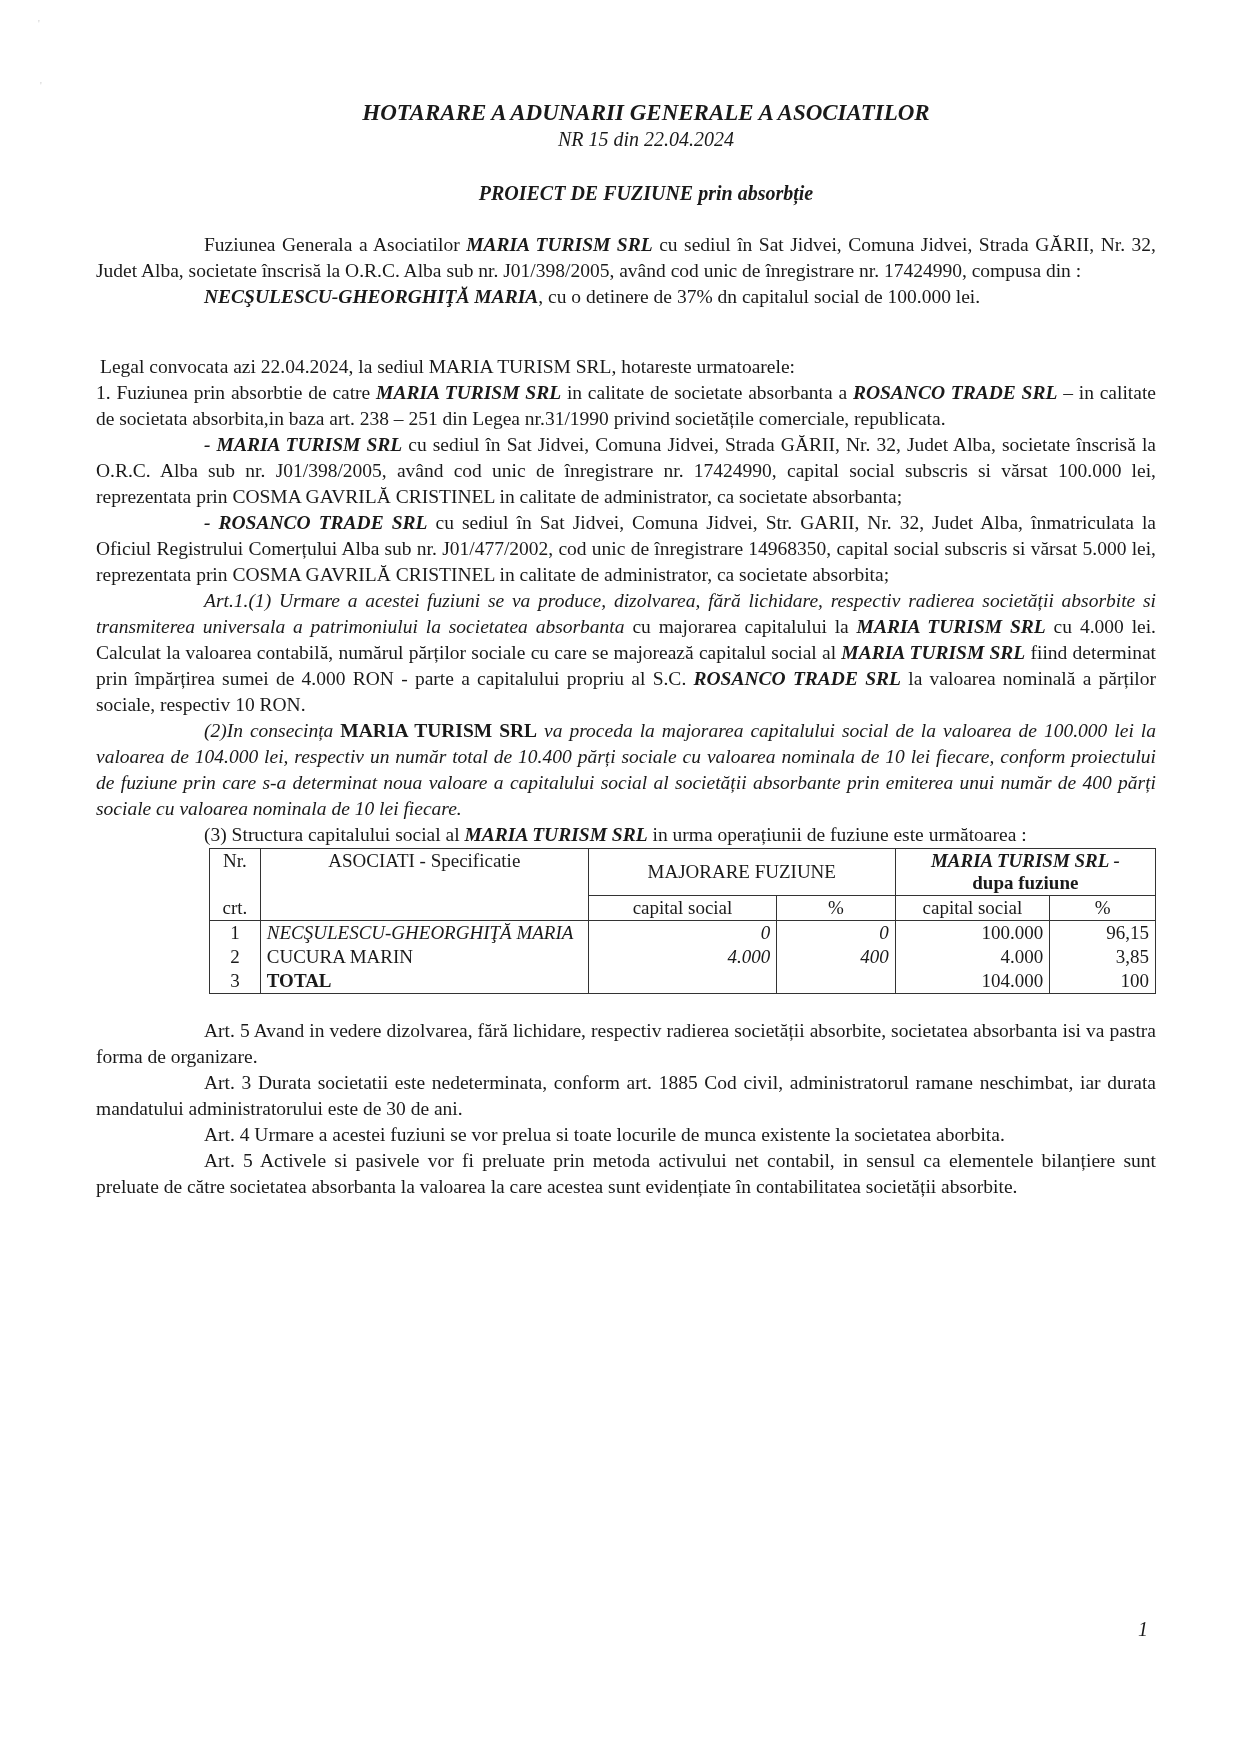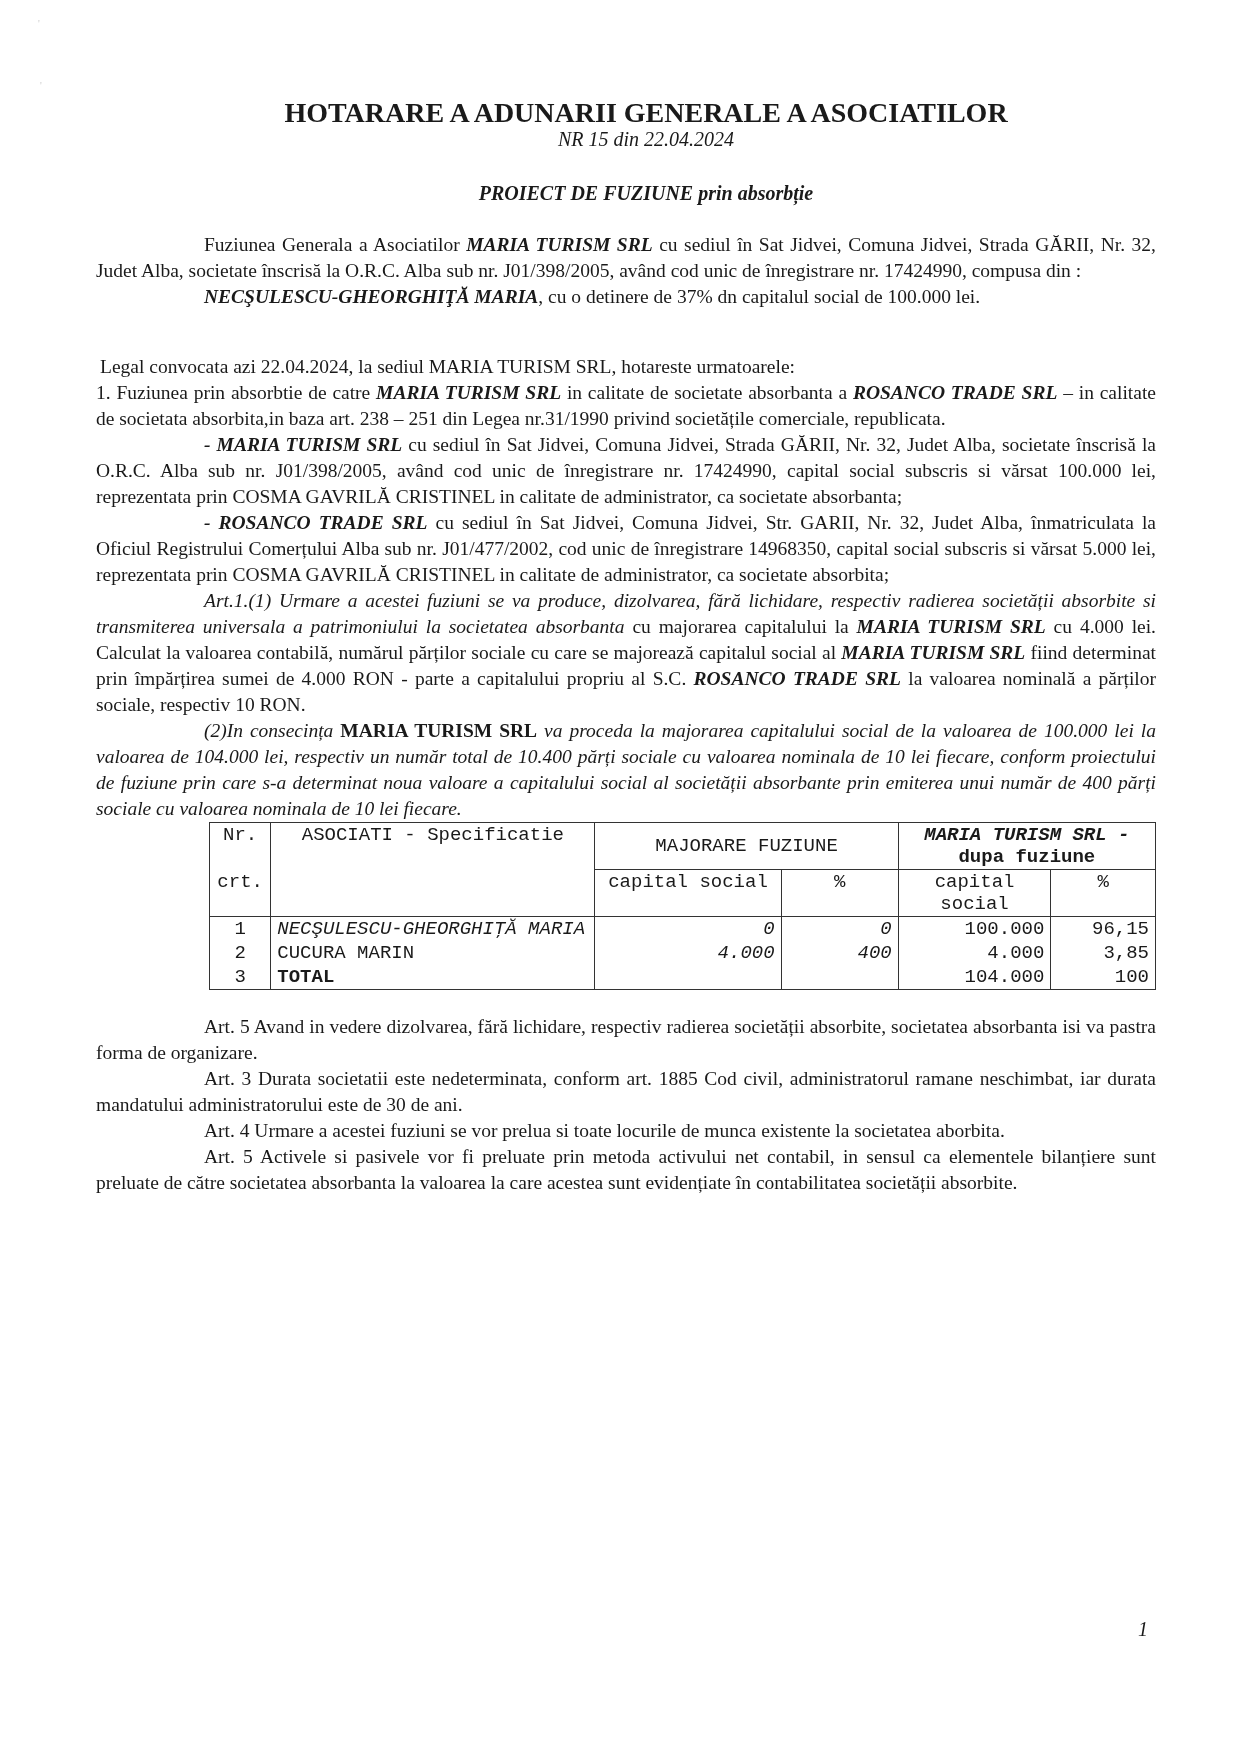--- a/index.html
+++ b/index.html
@@ -5,31 +5,31 @@
     html, body { margin: 0; padding: 0; background: #ffffff; }
     body {
       width: 1239px; height: 1754px; position: relative; overflow: hidden;
       font-family: "Liberation Serif", "DejaVu Serif", serif;
       color: #1a1a1a;
     }
     .page {
       position: absolute; left: 96px; top: 100px; width: 1060px;
       font-size: 19.5px; line-height: 26px;
     }
-    .title { text-align: center; font-weight: bold; font-size: 28px; line-height: 26px; margin-left: 40px; }
+    .title { text-align: center; font-style: italic; font-weight: bold; font-size: 23px; line-height: 26px; margin-left: 40px; }
     .subtitle { text-align: center; font-style: italic; font-size: 20px; line-height: 26px; margin-left: 40px; }
     .proj { text-align: center; font-style: italic; font-weight: bold; font-size: 20px; margin-top: 28px; margin-bottom: 26px; margin-left: 40px; }
     p { margin: 0; text-align: justify; }
     .ind { text-indent: 108px; }
     .ind-small { text-indent: 4px; margin-top: 44px; }
     b.i, .bi { font-weight: bold; font-style: italic; }
     .it { font-style: italic; }
     table.cap {
       border-collapse: collapse; margin-left: 113px; margin-top: 0; width: 947px;
-      font-size: 19px; line-height: 22px; font-family: Liberation Mono, monospace;
+      font-size: 19px; line-height: 22px;
     }
     table.cap td {
       border: 1.4px solid #333; padding: 1px 6px; vertical-align: top;
     }
     table.cap .r { text-align: right; }
     table.cap .c { text-align: center; }
     .gap { height: 24px; }
     .pagenum { position: absolute; right: 91px; top: 1618px; font-style: italic; font-size: 20px; }
     .mark { position: absolute; color: #c9c9c9; font-size: 10px; }
   </style>
@@ -60,20 +60,23 @@
     <span class="bi">- MARIA TURISM SRL</span><span> cu sediul în Sat Jidvei, Comuna Jidvei, Strada GĂRII, Nr. 32, Judet Alba, societate înscrisă la O.R.C. Alba sub nr. J01/398/2005, având cod unic de înregistrare  nr. 17424990, capital social subscris si vărsat 100.000 lei, reprezentata prin COSMA GAVRILĂ CRISTINEL in calitate de administrator, ca societate absorbanta;</span>
   </p>
   <p class="ind">
     <span class="bi">- ROSANCO TRADE SRL</span><span> cu sediul în Sat Jidvei, Comuna Jidvei, Str. GARII, Nr. 32, Judet Alba, înmatriculata la Oficiul Registrului Comerțului Alba sub nr. J01/477/2002, cod unic de înregistrare 14968350, capital social subscris si vărsat 5.000 lei, reprezentata prin COSMA GAVRILĂ CRISTINEL in calitate de administrator, ca societate absorbita;</span>
   </p>
   <p class="ind">
     <span class="it">Art.1.(1) Urmare a acestei fuziuni se va produce, dizolvarea, fără lichidare, respectiv radierea societății absorbite si transmiterea universala a patrimoniului la societatea absorbanta</span><span> cu majorarea capitalului la </span><span class="bi">MARIA TURISM SRL</span><span> cu 4.000 lei. Calculat la valoarea contabilă, numărul părților sociale cu care se majorează capitalul social al </span><span class="bi">MARIA TURISM SRL</span><span> fiind determinat prin împărțirea sumei de 4.000 RON -  parte a capitalului propriu al S.C. </span><span class="bi">ROSANCO TRADE SRL</span><span> la valoarea nominală a părților sociale, respectiv 10 RON.</span>
   </p>
   <p class="ind it">
     <span>(2)In consecința </span><span class="bi" style="font-style:normal">MARIA TURISM SRL</span><span> va proceda la majorarea capitalului social de la valoarea de 100.000 lei la valoarea de 104.000 lei, respectiv un număr total de 10.400 părți sociale cu valoarea nominala de 10 lei fiecare, conform proiectului de fuziune prin care s-a determinat noua valoare a capitalului social al societății absorbante  prin emiterea unui număr de 400 părți sociale cu valoarea nominala de 10 lei fiecare.</span>
+  </p>
+  <p class="ind">
+    <span>(3) Structura capitalului social al </span><span class="bi">MARIA TURISM SRL</span><span> in urma operațiunii de fuziune este următoarea :</span>
   </p>
 
   <table class="cap">
     <colgroup>
       <col style="width:48px">
         <col style="width:310px">
         <col style="width:178px">
         <col style="width:112px">
         <col style="width:146px">
         <col style="width:100px">

